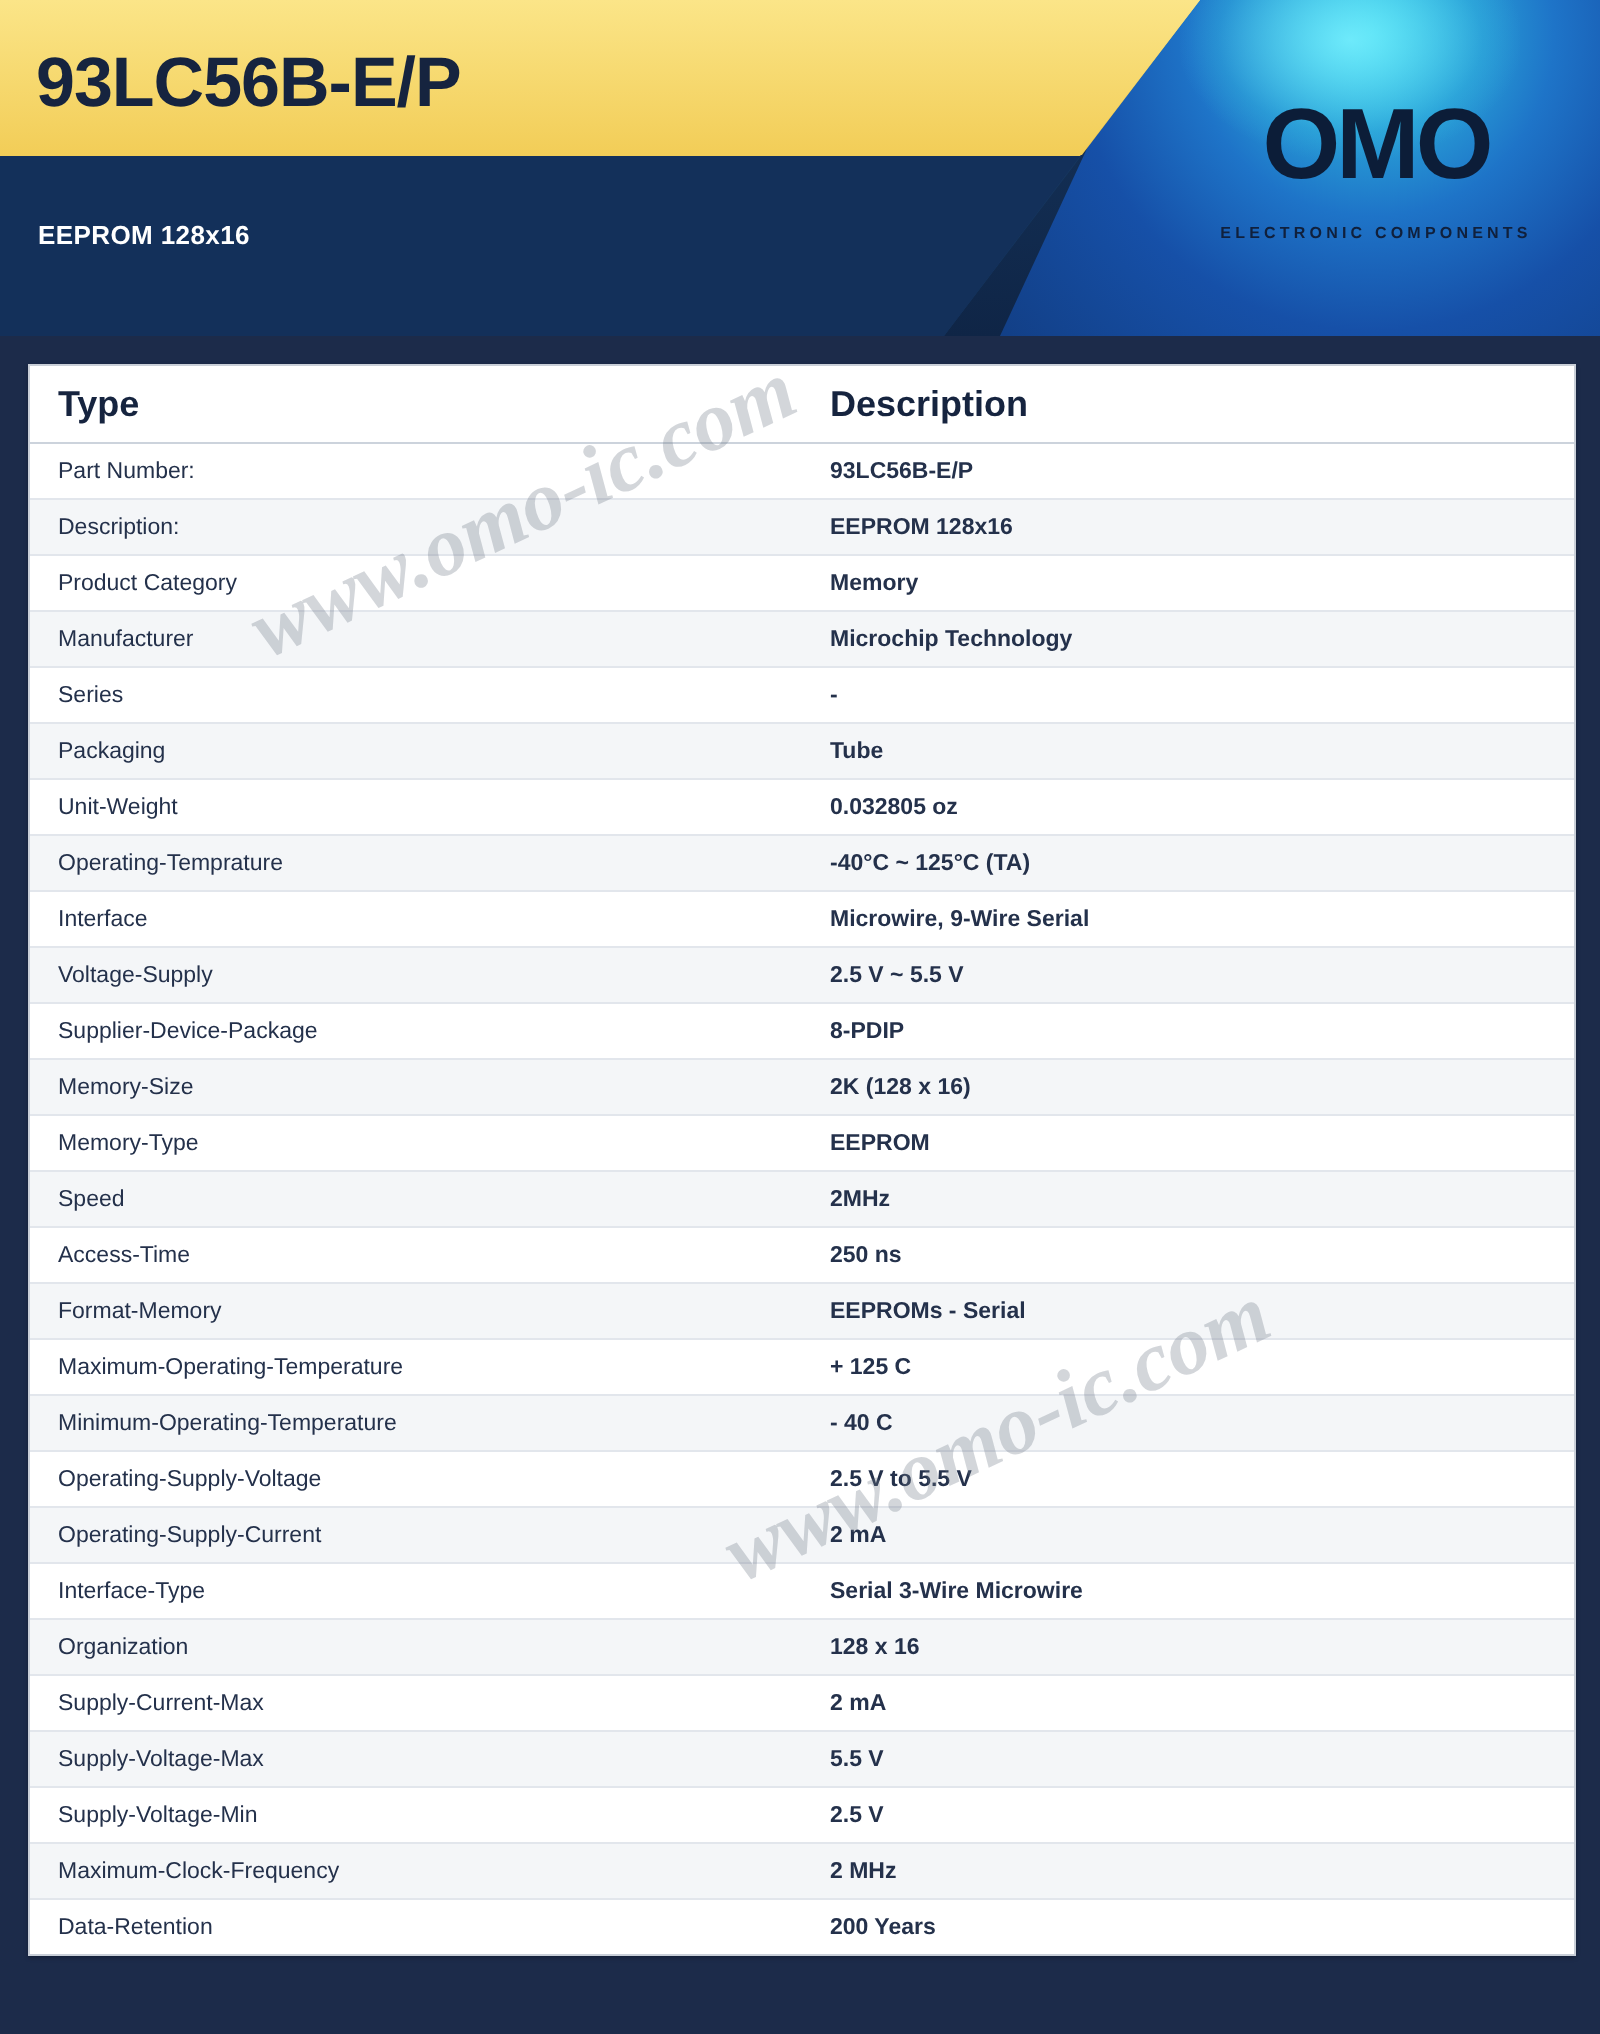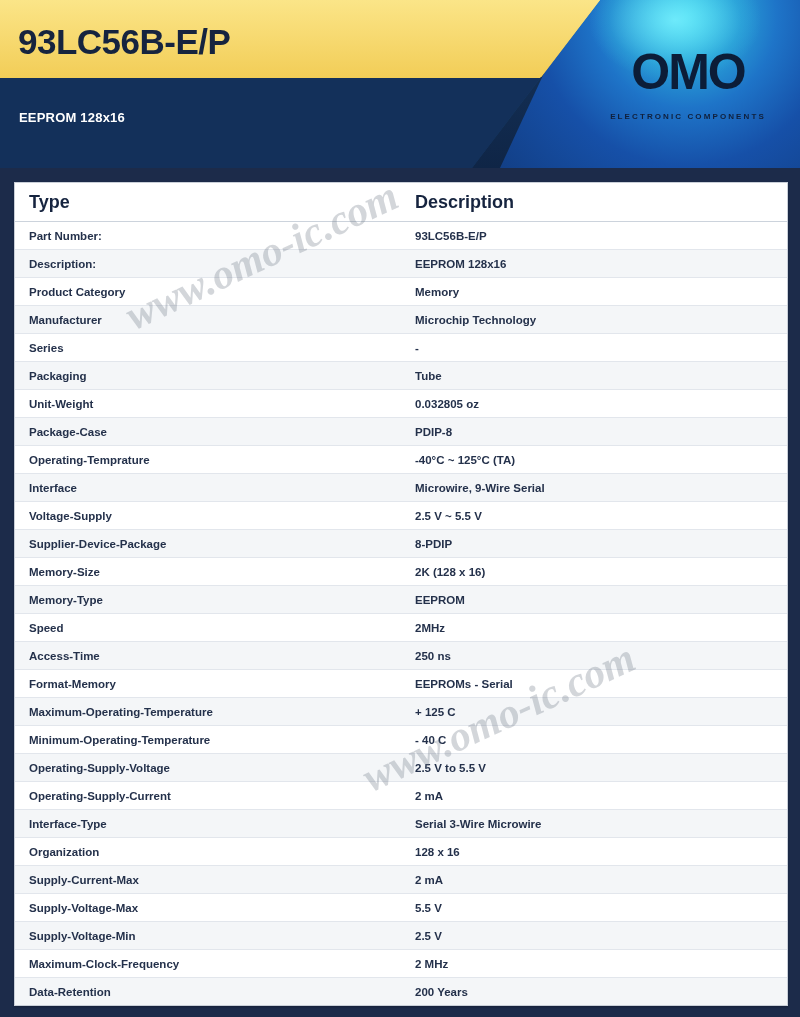--- a/index.html
+++ b/index.html
@@ -139,21 +139,21 @@
   thead th {
     font-size: 18px;
     font-weight: bold;
     height: 38px;
     color: #16243f;
     border-bottom: 1px solid #ccd3dc;
     background: #ffffff;
   }
   tbody td:first-child {
     width: 238px;
-    font-weight: bold;
+    font-weight: normal;
     color: #24314b;
   }
   tbody td:last-child {
     font-weight: bold;
     color: #24314b;
   }
   tbody tr:nth-child(even) {
     background: #f4f6f8;
   }
   tbody tr:last-child td {
@@ -233,24 +233,20 @@
         </tr>
         <tr>
           <td>Packaging</td>
           <td>Tube</td>
         </tr>
         <tr>
           <td>Unit-Weight</td>
           <td>0.032805 oz</td>
         </tr>
         <tr>
-          <td>Package-Case</td>
-          <td>PDIP-8</td>
-        </tr>
-        <tr>
           <td>Operating-Temprature</td>
           <td>-40°C ~ 125°C (TA)</td>
         </tr>
         <tr>
           <td>Interface</td>
           <td>Microwire, 9-Wire Serial</td>
         </tr>
         <tr>
           <td>Voltage-Supply</td>
           <td>2.5 V ~ 5.5 V</td>

